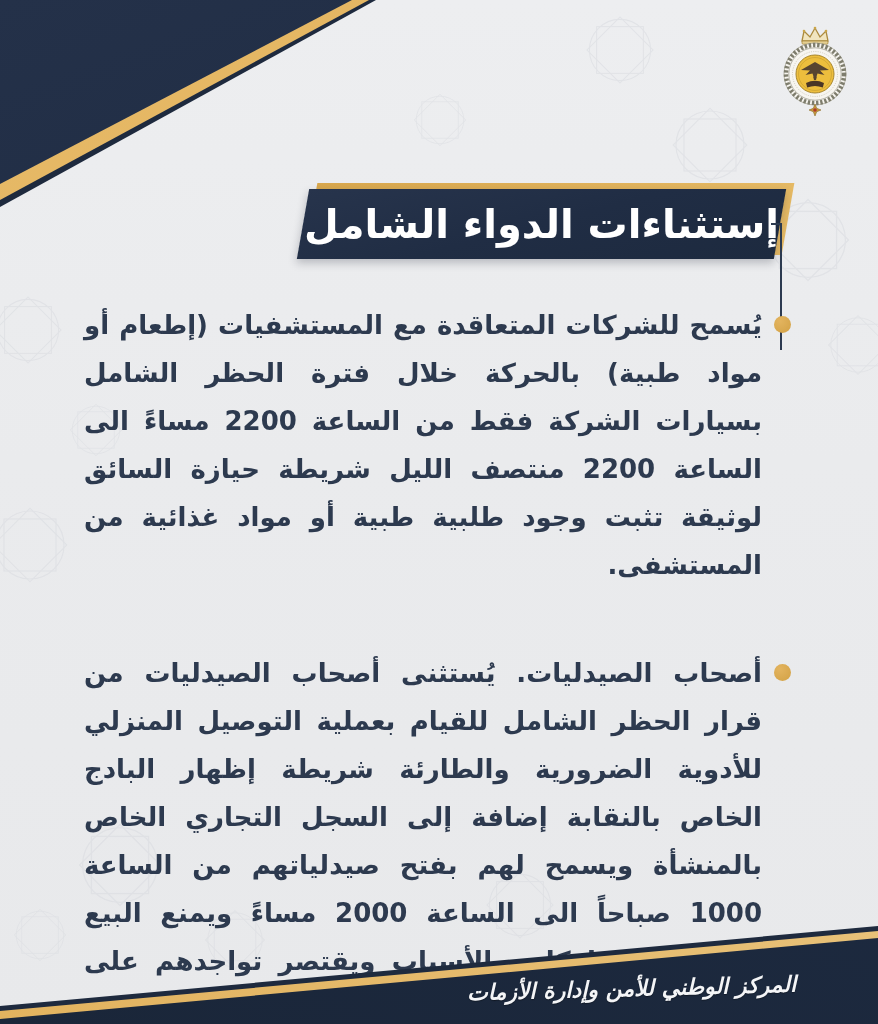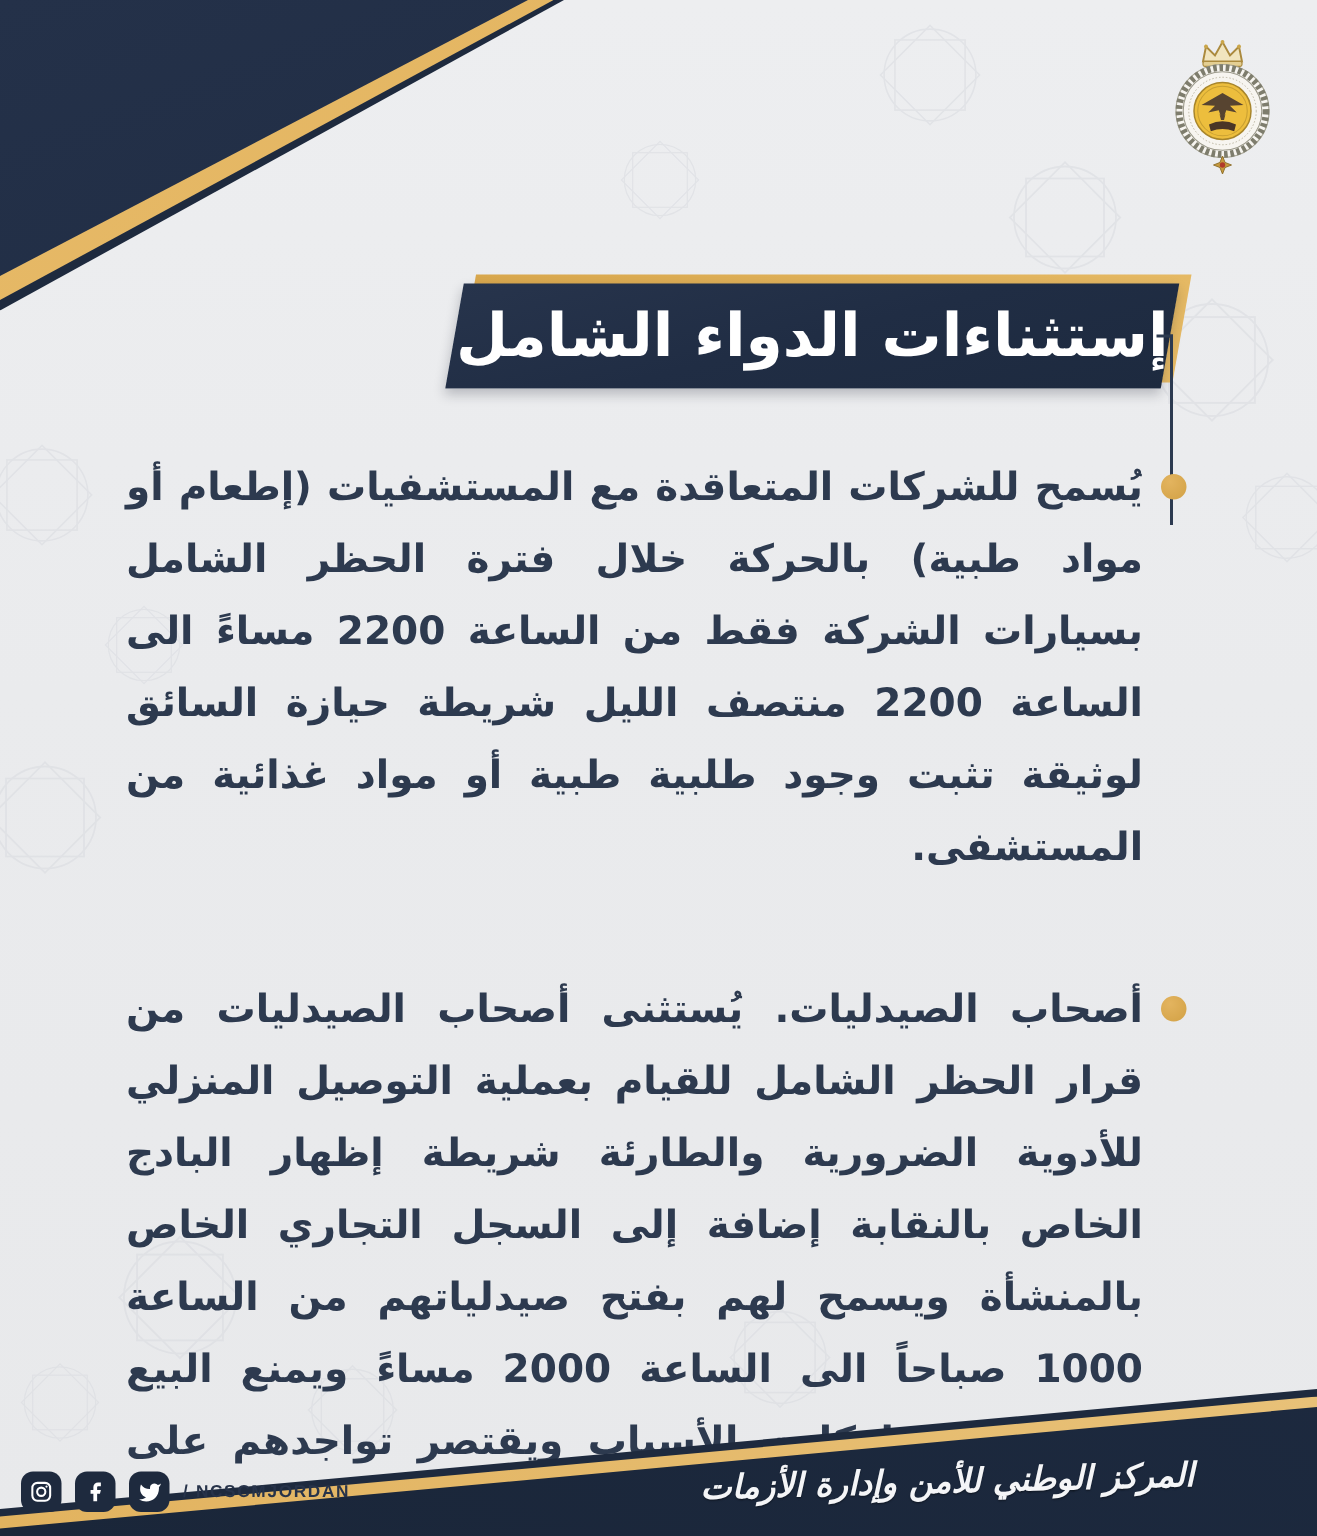--- a/index.html
+++ b/index.html
@@ -122,36 +122,16 @@
     <div class="bullet-item">
       <span class="bullet-dot"></span>
       <p class="bullet-text">أصحاب الصيدليات. يُستثنى أصحاب الصيدليات من قرار الحظر الشامل للقيام بعملية التوصيل المنزلي للأدوية الضرورية والطارئة شريطة إظهار البادج الخاص بالنقابة إضافة إلى السجل التجاري الخاص بالمنشأة ويسمح لهم بفتح صيدلياتهم من الساعة 1000 صباحاً الى الساعة 2000 مساءً ويمنع البيع المباشر مهما كانت الأسباب ويقتصر تواجدهم على أخذ الدواء وتوزيعه.</p>
     </div>
   </div>
 
   <div class="layer bot-outline"></div>
   <div class="layer bot-gold"></div>
   <div class="layer bot-main"></div>
 
-  <div class="social">
-    <span class="social-btn">
-      <svg width="15" height="15" viewBox="0 0 24 24" fill="none" stroke="#ffffff" stroke-width="2.2" stroke-linecap="round">
-        <rect x="2.5" y="2.5" width="19" height="19" rx="5.5"></rect>
-        <circle cx="12" cy="12" r="4.4"></circle>
-        <circle cx="17.6" cy="6.4" r="1.2" fill="#ffffff" stroke="none"></circle>
-      </svg>
-    </span>
-    <span class="social-btn">
-      <svg width="15" height="15" viewBox="0 0 24 24" fill="#ffffff">
-        <path d="M18 2h-3a5 5 0 0 0-5 5v3H7v4h3v8h4v-8h3l1-4h-4V7a1 1 0 0 1 1-1h3z"></path>
-      </svg>
-    </span>
-    <span class="social-btn">
-      <svg width="16" height="16" viewBox="0 0 24 24" fill="#ffffff">
-        <path d="M23 3a10.9 10.9 0 0 1-3.14 1.53 4.48 4.48 0 0 0-7.86 3v1A10.66 10.66 0 0 1 3 4s-4 9 5 13a11.64 11.64 0 0 1-7 2c9 5 20 0 20-11.5a4.5 4.5 0 0 0-.08-.83A7.72 7.72 0 0 0 23 3z"></path>
-      </svg>
-    </span>
-    <span class="handle">/ NCSCMJORDAN</span>
-  </div>
 
   <div class="org-calligraphy">المركز الوطني للأمن وإدارة الأزمات</div>
 
 </div>
 
 </body></html>

